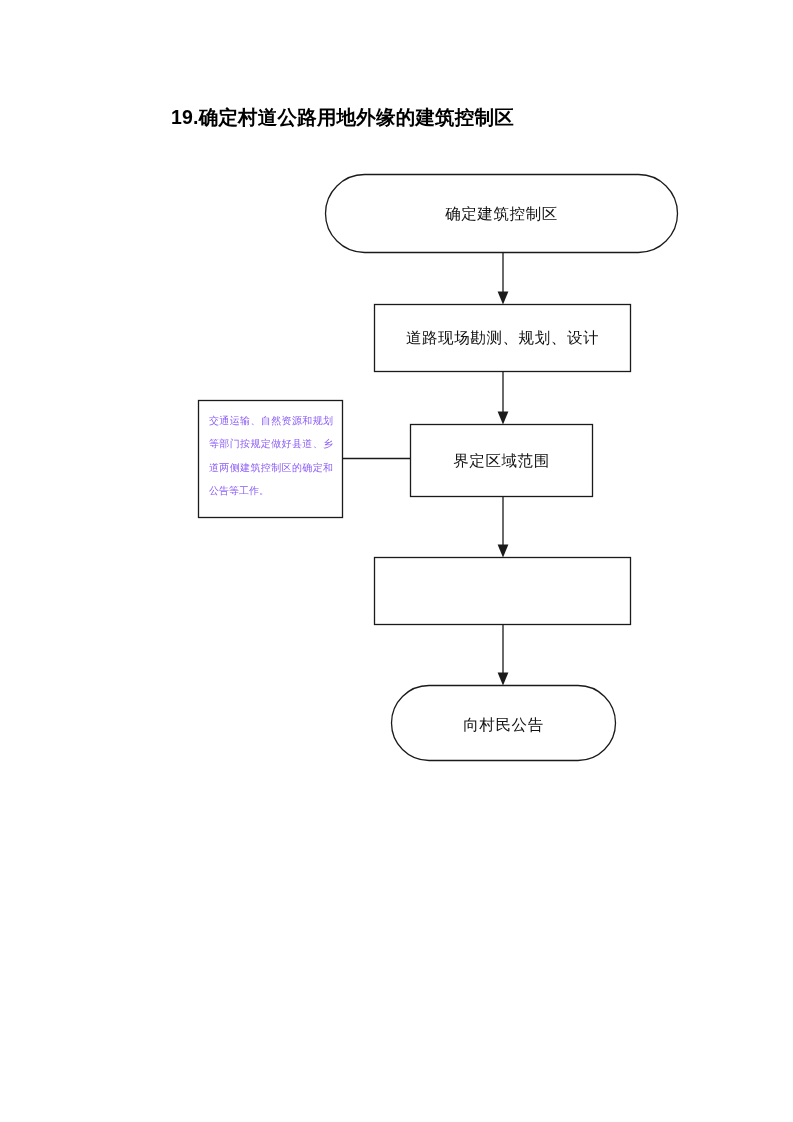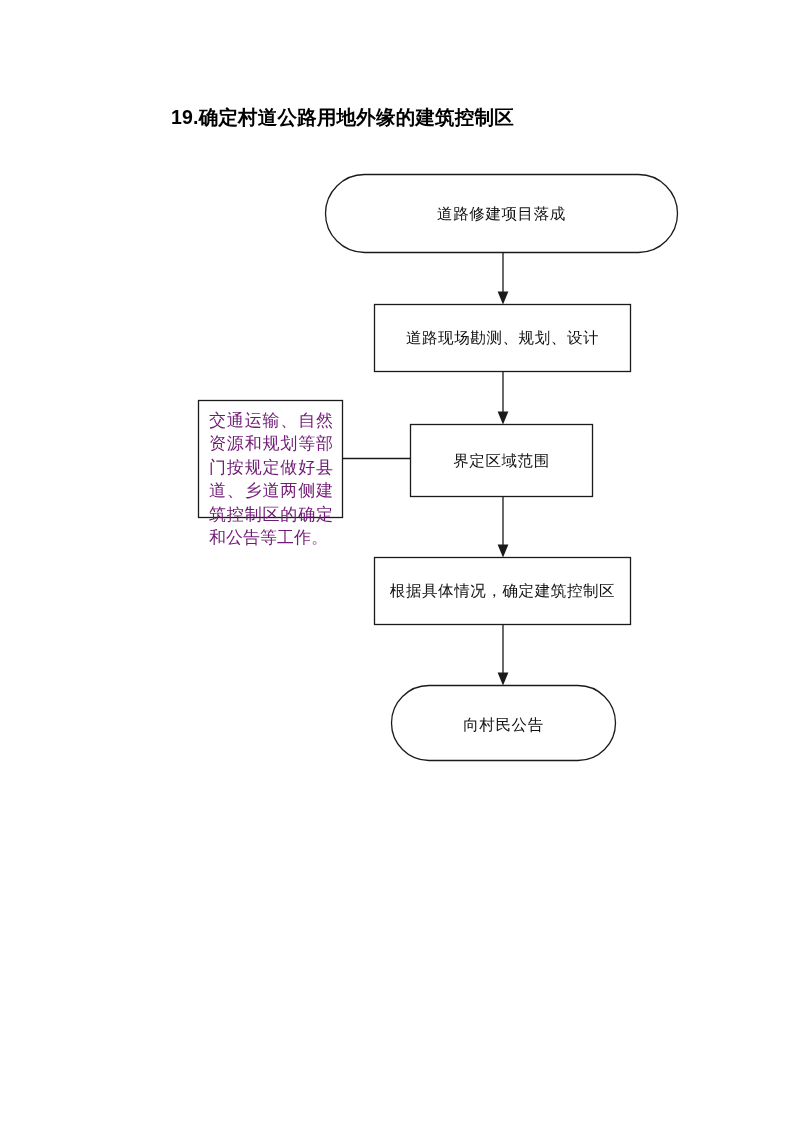--- a/index.html
+++ b/index.html
@@ -73,23 +73,23 @@
     font-size: 15.5px;
     line-height: 26px;
     color: #111111;
     letter-spacing: 0.6px;
     pointer-events: none;
   }
 
   .note-label {
     position: absolute;
     font-family: "Liberation Serif", "DejaVu Serif", serif;
-    font-size: 17px;
+    font-size: 10px;
     line-height: 23.4px;
-    color: #701a75;
+    color: #8b5cf6;
     text-align: justify;
     text-align-last: left;
     text-justify: inter-character;
     letter-spacing: 0px;
     pointer-events: none;
   }
 </style>
 </head>
 <body>
 
@@ -119,25 +119,24 @@
     <polygon class="arrowhead" points="503,557.5 497.6,544.5 508.4,544.5"></polygon>
 
     <rect class="shape" x="374.5" y="557.5" width="256" height="67"></rect>
 
     <line class="connector" x1="503" y1="624.5" x2="503" y2="678"></line>
     <polygon class="arrowhead" points="503,685.5 497.6,672.5 508.4,672.5"></polygon>
 
     <rect class="shape" x="391.5" y="685.5" width="224" height="75" rx="37.5" ry="37.5"></rect>
   </svg>
 
-  <div class="node-label" style="left:325px; top:174px; width:353px; height:79px;">道路修建项目落成</div>
+  <div class="node-label" style="left:325px; top:174px; width:353px; height:79px;">确定建筑控制区</div>
 
   <div class="node-label" style="left:374px; top:304px; width:257px; height:68px;">道路现场勘测、规划、设计</div>
 
   <div class="node-label" style="left:410px; top:424px; width:183px; height:73px;">界定区域范围</div>
 
   <div class="note-label" style="left:209px; top:409px; width:124px; height:100px;">交通运输、自然资源和规划等部门按规定做好县道、乡道两侧建筑控制区的确定和公告等工作。</div>
 
-  <div class="node-label" style="left:374px; top:557px; width:257px; height:68px;">根据具体情况，确定建筑控制区</div>
 
   <div class="node-label" style="left:391px; top:685px; width:225px; height:80px;">向村民公告</div>
 
 </div>
 
 </body></html>

